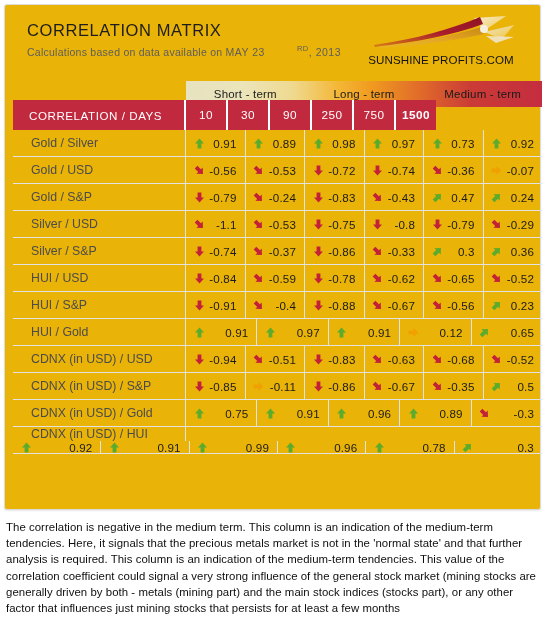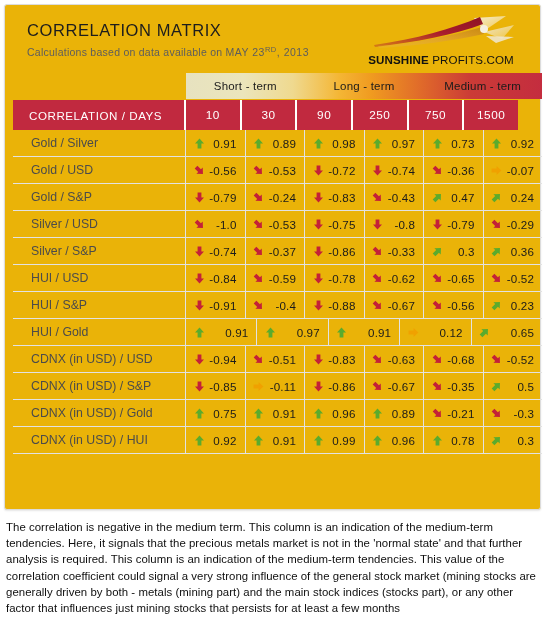--- a/index.html
+++ b/index.html
@@ -41,46 +41,46 @@
     margin: 0 0 4px 0;
     white-space: nowrap;
   }
   .subtitle {
     font-size: 10.5px;
     color: #5d5d5d;
     letter-spacing: 0.25px;
     white-space: nowrap;
   }
   .subtitle .date { letter-spacing: 0.5px; }
-  .subtitle sup { font-size: 7.5px; }
+  .subtitle sup { font-size: 7.5px; margin-left: 32px; }
 
   
   .logo {
     position: absolute;
     right: 14px; top: 10px;
     width: 170px; height: 52px;
   }
   .logo svg { display: block; }
   .logo-text {
     position: absolute;
     left: 0; bottom: 1px;
     width: 170px;
     text-align: center;
     font-size: 11.6px;
     letter-spacing: 0.1px;
     color: #121212;
     white-space: nowrap;
   }
-  .logo-text .b { font-weight: bold; text-align: center; }
+  .logo-text .b { font-weight: normal; text-align: center; }
   .logo-text .n { font-weight: normal; }
 
   
   .term-strip {
     position: absolute;
-    left: 181px; top: 68px;
+    left: 181px; top: 76px;
     width: 356px; height: 26px;
     background: linear-gradient(to right,
         #e7e2c0 0%,
         #ebe5bb 16%,
         #efd98f 30%,
         #f4b635 43%,
         #f09b20 52%,
         #e06a2a 66%,
         #cb3b36 80%,
         #c42d3f 100%);
@@ -95,21 +95,21 @@
     font-size: 11.5px;
     color: #1b1b1b;
     letter-spacing: 0.2px;
     white-space: nowrap;
   }
 
   
   .head-row {
     position: absolute;
     left: 8px; top: 95px;
-    width: 505px; height: 30px;
+    width: 423px; height: 30px;
     display: flex;
   }
   .head-label {
     width: 173px;
     background: #c1293f;
     color: #ffffff;
     display: flex;
     align-items: center;
     padding-left: 16px;
     font-size: 11.6px;
@@ -125,34 +125,34 @@
     flex: 1 1 0;
     background: #c1293f;
     color: #ffffff;
     display: flex;
     align-items: center;
     justify-content: center;
     font-size: 11.8px;
     letter-spacing: 0.5px;
     border-right: 2px solid #ffffff;
   }
-  .head-day:last-child { border-right: none; }
+  .head-day:last-child { border-right: none; font-weight: bold; }
 
   
   .table-body {
     position: absolute;
     left: 8px; top: 125px;
     width: 529px;
   }
   .data-row {
     display: flex;
     height: 27px;
     border-bottom: 1px solid #e2e2e2;
   }
-  .data-row:last-child { border-bottom: 1px solid #e2e2e2; }
+  .data-row:last-child { border-bottom: 1px solid #e2e2e2; flex-direction: column; }
   .row-label {
     width: 173px;
     display: flex;
     align-items: center;
     padding-left: 18px;
     font-size: 12.3px;
     color: #4b4b4b;
     border-right: 1px solid #e2e2e2;
     white-space: nowrap;
   }
@@ -431,21 +431,21 @@
         </div>
         <div class="data-row">
           <div class="row-label">Silver / USD</div>
           <div class="row-cells">
             <div class="cell">
               <span class="arrow">
                 <svg width="11" height="11" viewBox="0 0 11 11" style="transform:rotate(135deg);">
                   <path d="M5.5 0.6 L10.0 5.4 L7.4 5.4 L7.4 10.4 L3.6 10.4 L3.6 5.4 L1.0 5.4 Z" fill="#c32138"></path>
                 </svg>
               </span>
-              <span class="val">-1.0</span>
+              <span class="val">-1.1</span>
             </div>
             <div class="cell">
               <span class="arrow">
                 <svg width="11" height="11" viewBox="0 0 11 11" style="transform:rotate(135deg);">
                   <path d="M5.5 0.6 L10.0 5.4 L7.4 5.4 L7.4 10.4 L3.6 10.4 L3.6 5.4 L1.0 5.4 Z" fill="#c32138"></path>
                 </svg>
               </span>
               <span class="val">-0.53</span>
             </div>
             <div class="cell">
@@ -826,28 +826,20 @@
                 </svg>
               </span>
               <span class="val">0.89</span>
             </div>
             <div class="cell">
               <span class="arrow">
                 <svg width="11" height="11" viewBox="0 0 11 11" style="transform:rotate(135deg);">
                   <path d="M5.5 0.6 L10.0 5.4 L7.4 5.4 L7.4 10.4 L3.6 10.4 L3.6 5.4 L1.0 5.4 Z" fill="#c32138"></path>
                 </svg>
               </span>
-              <span class="val">-0.21</span>
-            </div>
-            <div class="cell">
-              <span class="arrow">
-                <svg width="11" height="11" viewBox="0 0 11 11" style="transform:rotate(135deg);">
-                  <path d="M5.5 0.6 L10.0 5.4 L7.4 5.4 L7.4 10.4 L3.6 10.4 L3.6 5.4 L1.0 5.4 Z" fill="#c32138"></path>
-                </svg>
-              </span>
               <span class="val">-0.3</span>
             </div>
           </div>
         </div>
         <div class="data-row">
           <div class="row-label">CDNX (in USD) / HUI</div>
           <div class="row-cells">
             <div class="cell">
               <span class="arrow">
                 <svg width="11" height="11" viewBox="0 0 11 11" style="transform:rotate(0deg);">

